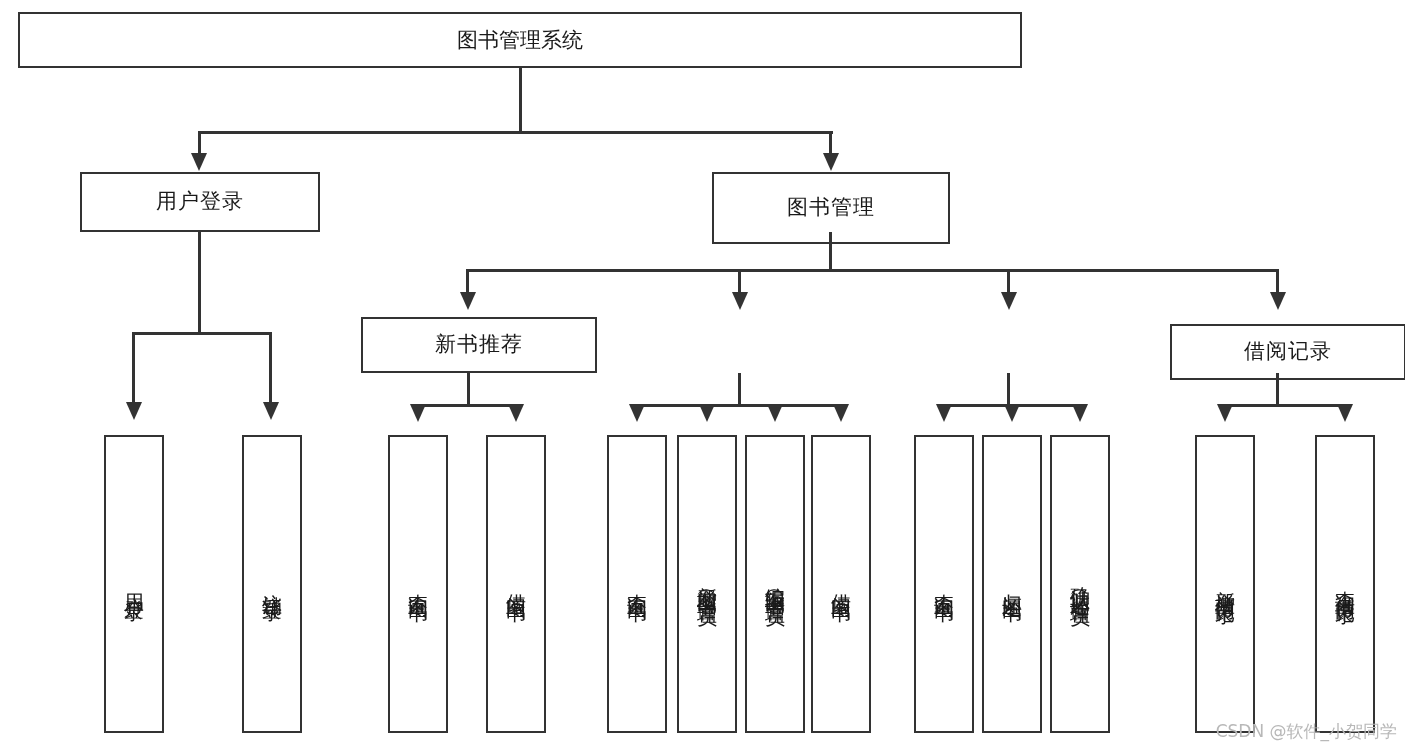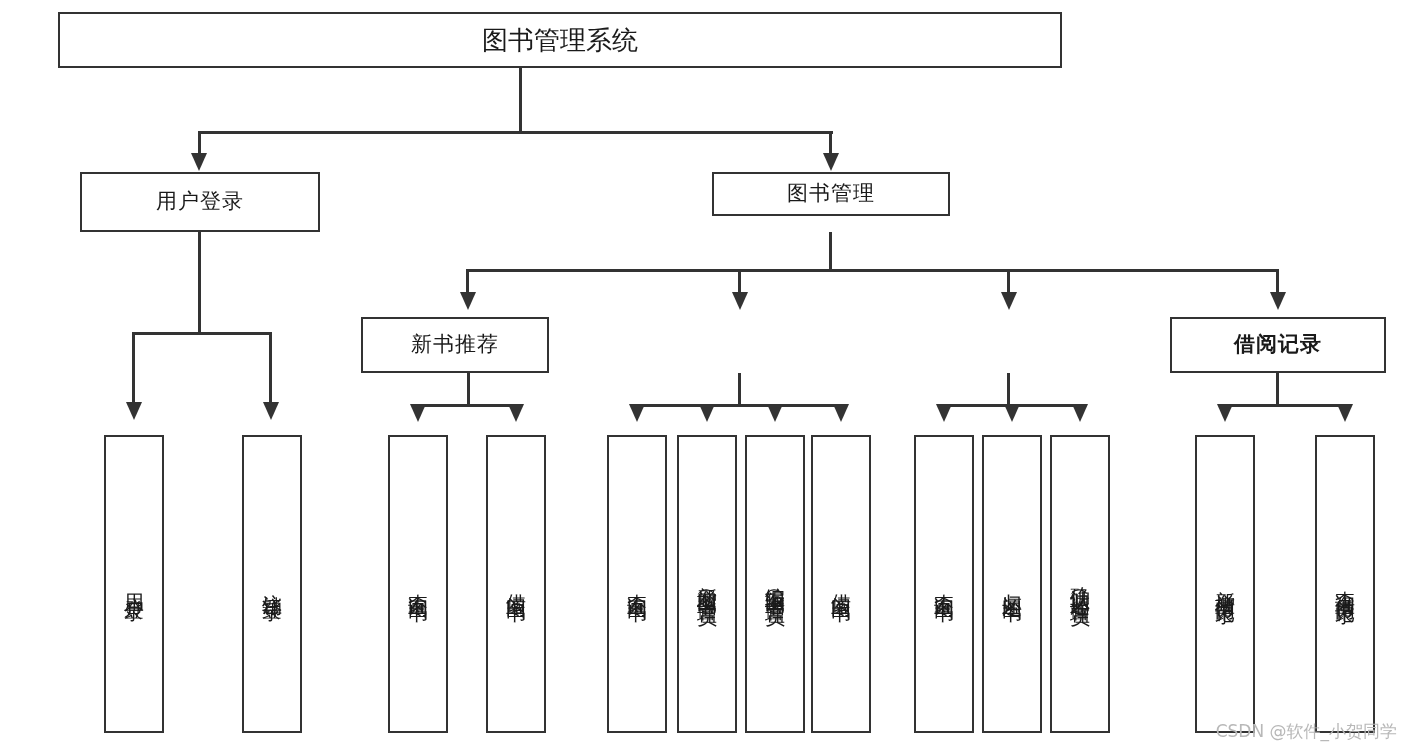--- a/index.html
+++ b/index.html
@@ -26,22 +26,21 @@
     align-items: center;
     justify-content: center;
     color: #1a1a1a;
   }
   .node.horiz {
     font-size: 21px;
     letter-spacing: 1px;
     line-height: 1.2;
   }
   .node.root {
-    font-size: 26px;
-    margin-left: 40px;
+    font-size: 21px;
   }
   .node.leaf {
     font-size: 20px;
     padding: 6px 2px;
   }
   .vtext {
     writing-mode: vertical-rl;
     text-orientation: upright;
     letter-spacing: 3px;
     line-height: 1.05;
@@ -94,21 +93,21 @@
   <div class="hline" style="left:198px; top:131px; width:635px; height:3px;"></div>
 
   <div class="vline" style="left:198px; top:131px; width:3px; height:24px;"></div>
   <div class="arrow" style="left:191px; top:153px;"></div>
   <div class="vline" style="left:829px; top:131px; width:3px; height:24px;"></div>
   <div class="arrow" style="left:823px; top:153px;"></div>
 
   <div class="node horiz" style="left:80px; top:172px; width:240px; height:60px;">
     <span>用户登录</span>
   </div>
-  <div class="node horiz" style="left:712px; top:172px; width:238px; height:44px;align-items:center;">
+  <div class="node horiz" style="left:712px; top:172px; width:238px; height:72px;align-items:center;">
     <span>图书管理</span>
   </div>
 
   <div class="vline" style="left:198px; top:232px; width:3px; height:103px;"></div>
   <div class="hline" style="left:132px; top:332px; width:139px; height:3px;"></div>
   <div class="vline" style="left:132px; top:332px; width:3px; height:72px;"></div>
   <div class="arrow" style="left:126px; top:402px;"></div>
   <div class="vline" style="left:269px; top:332px; width:3px; height:72px;"></div>
   <div class="arrow" style="left:263px; top:402px;"></div>
 
@@ -116,24 +115,24 @@
   <div class="hline" style="left:466px; top:269px; width:812px; height:3px;"></div>
   <div class="vline" style="left:466px; top:269px; width:3px; height:25px;"></div>
   <div class="arrow" style="left:460px; top:292px;"></div>
   <div class="vline" style="left:738px; top:269px; width:3px; height:25px;"></div>
   <div class="arrow" style="left:732px; top:292px;"></div>
   <div class="vline" style="left:1007px; top:269px; width:3px; height:25px;"></div>
   <div class="arrow" style="left:1001px; top:292px;"></div>
   <div class="vline" style="left:1276px; top:269px; width:3px; height:25px;"></div>
   <div class="arrow" style="left:1270px; top:292px;"></div>
 
-  <div class="node horiz" style="left:361px; top:317px; width:188px; height:56px;">
+  <div class="node horiz" style="left:361px; top:317px; width:236px; height:56px;">
     <span>新书推荐</span>
   </div>
-  <div class="node horiz" style="left:1170px; top:317px; width:216px; height:56px;font-weight:bold;">
+  <div class="node horiz" style="left:1170px; top:324px; width:236px; height:56px;">
     <span>借阅记录</span>
   </div>
 
   <div class="vline" style="left:467px; top:373px; width:3px; height:34px;"></div>
   <div class="hline" style="left:417px; top:404px; width:101px; height:3px;"></div>
   <div class="arrow" style="left:410px; top:404px;"></div>
   <div class="arrow" style="left:508px; top:404px;"></div>
 
   <div class="vline" style="left:738px; top:373px; width:3px; height:34px;"></div>
   <div class="hline" style="left:635px; top:404px; width:206px; height:3px;"></div>

